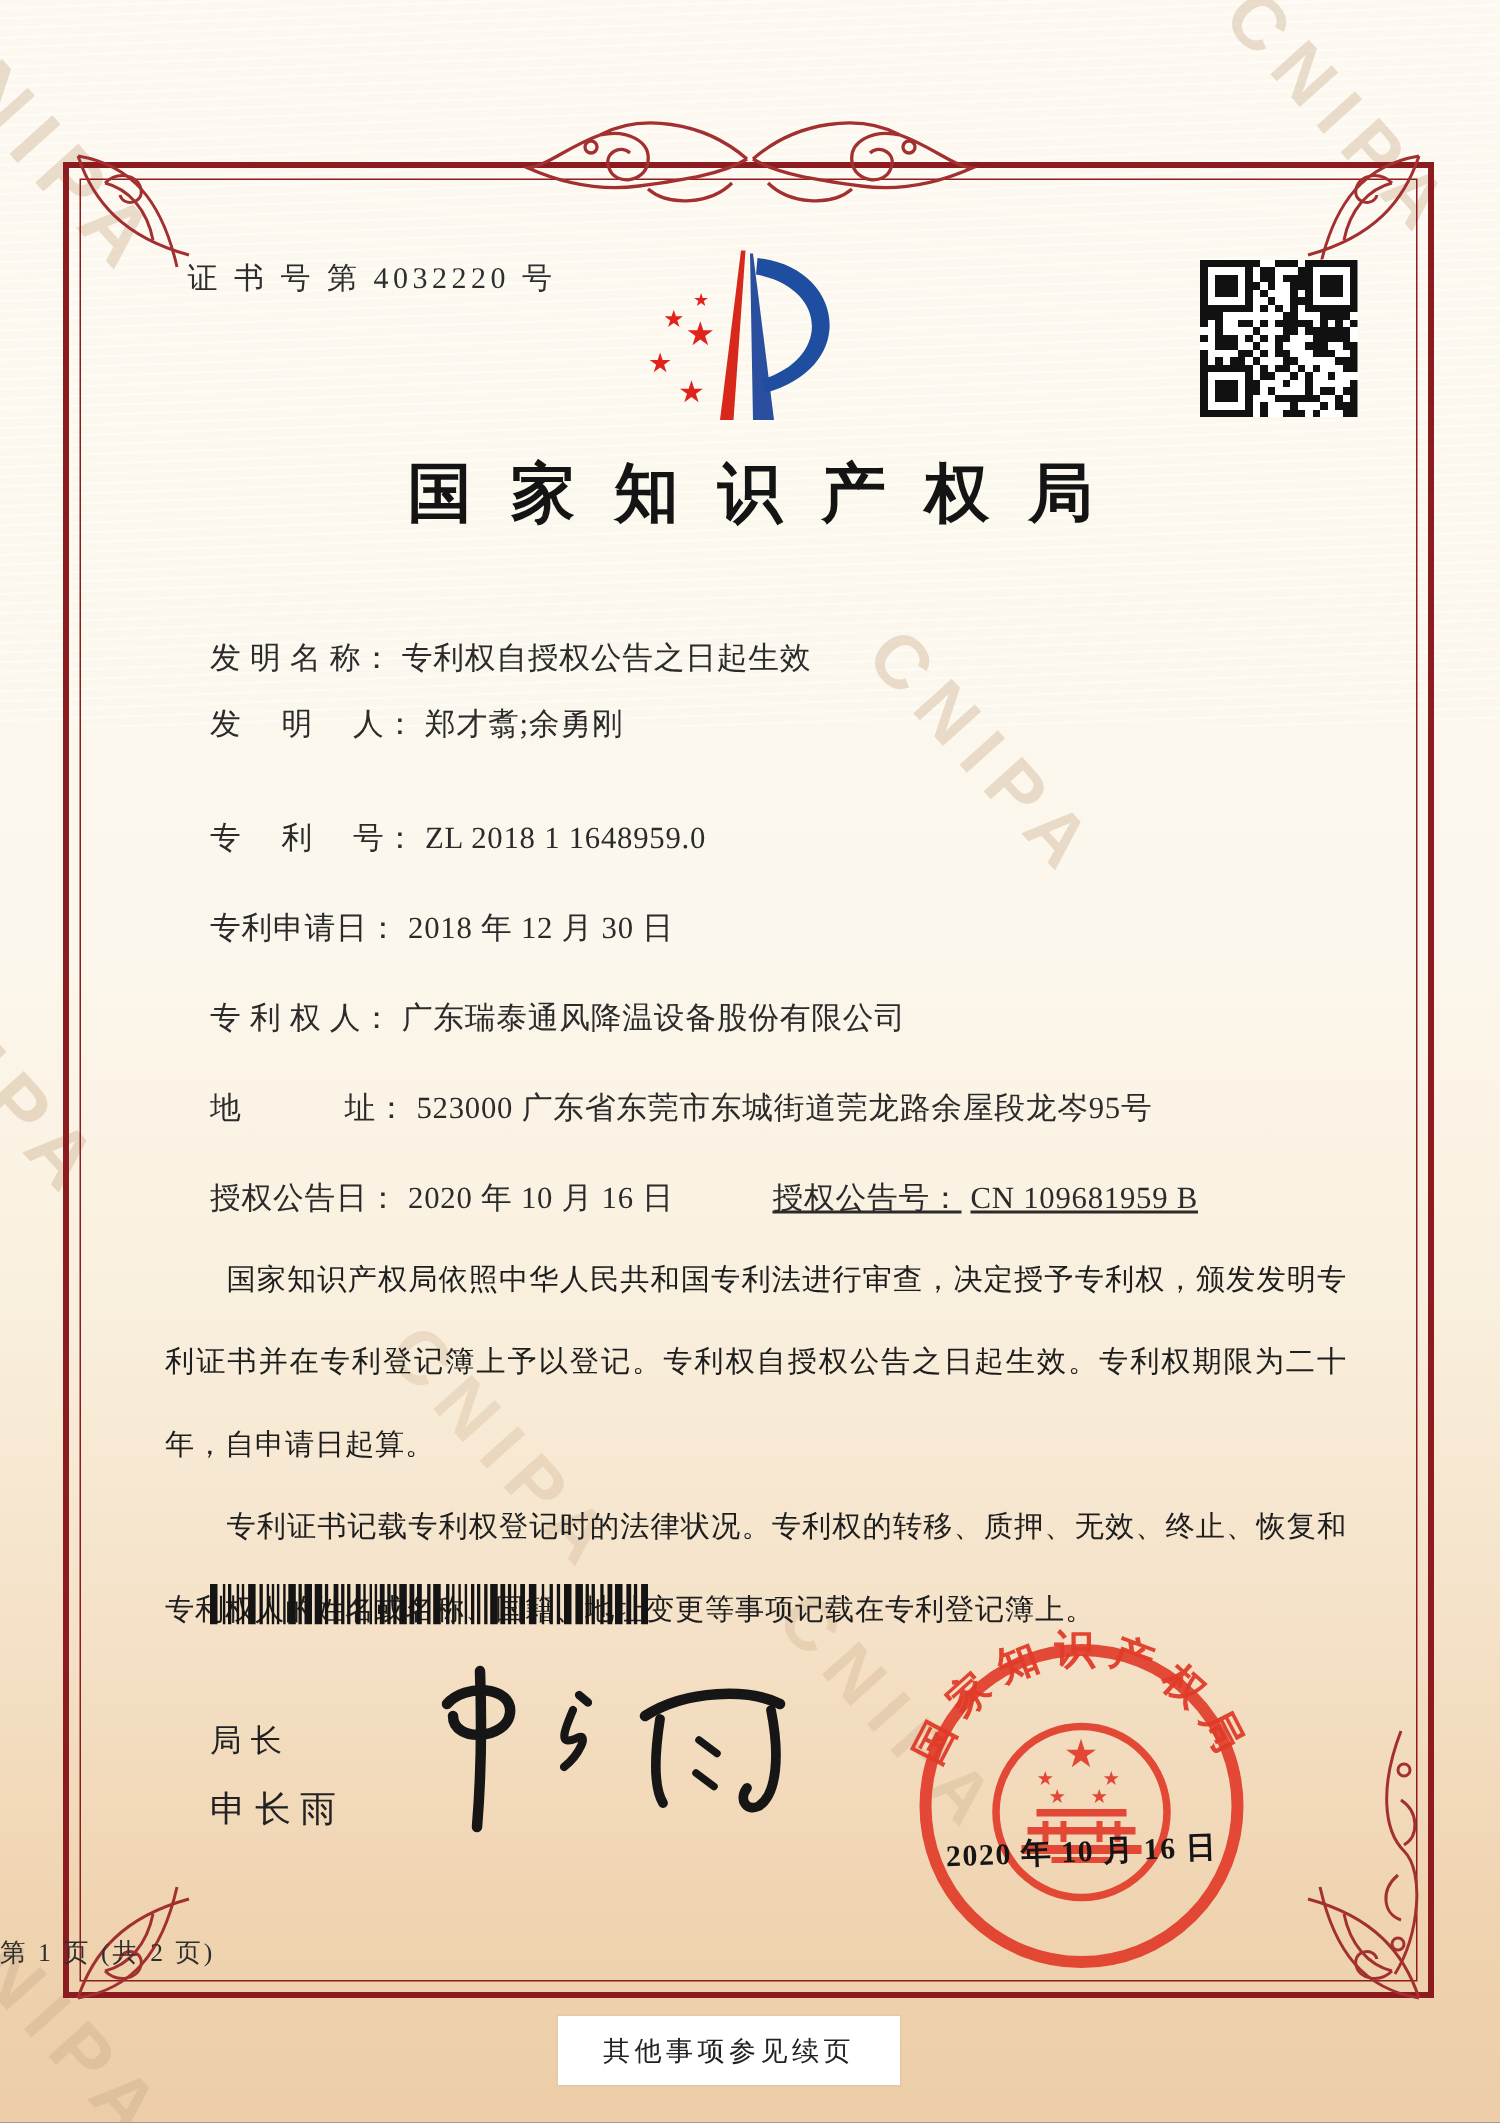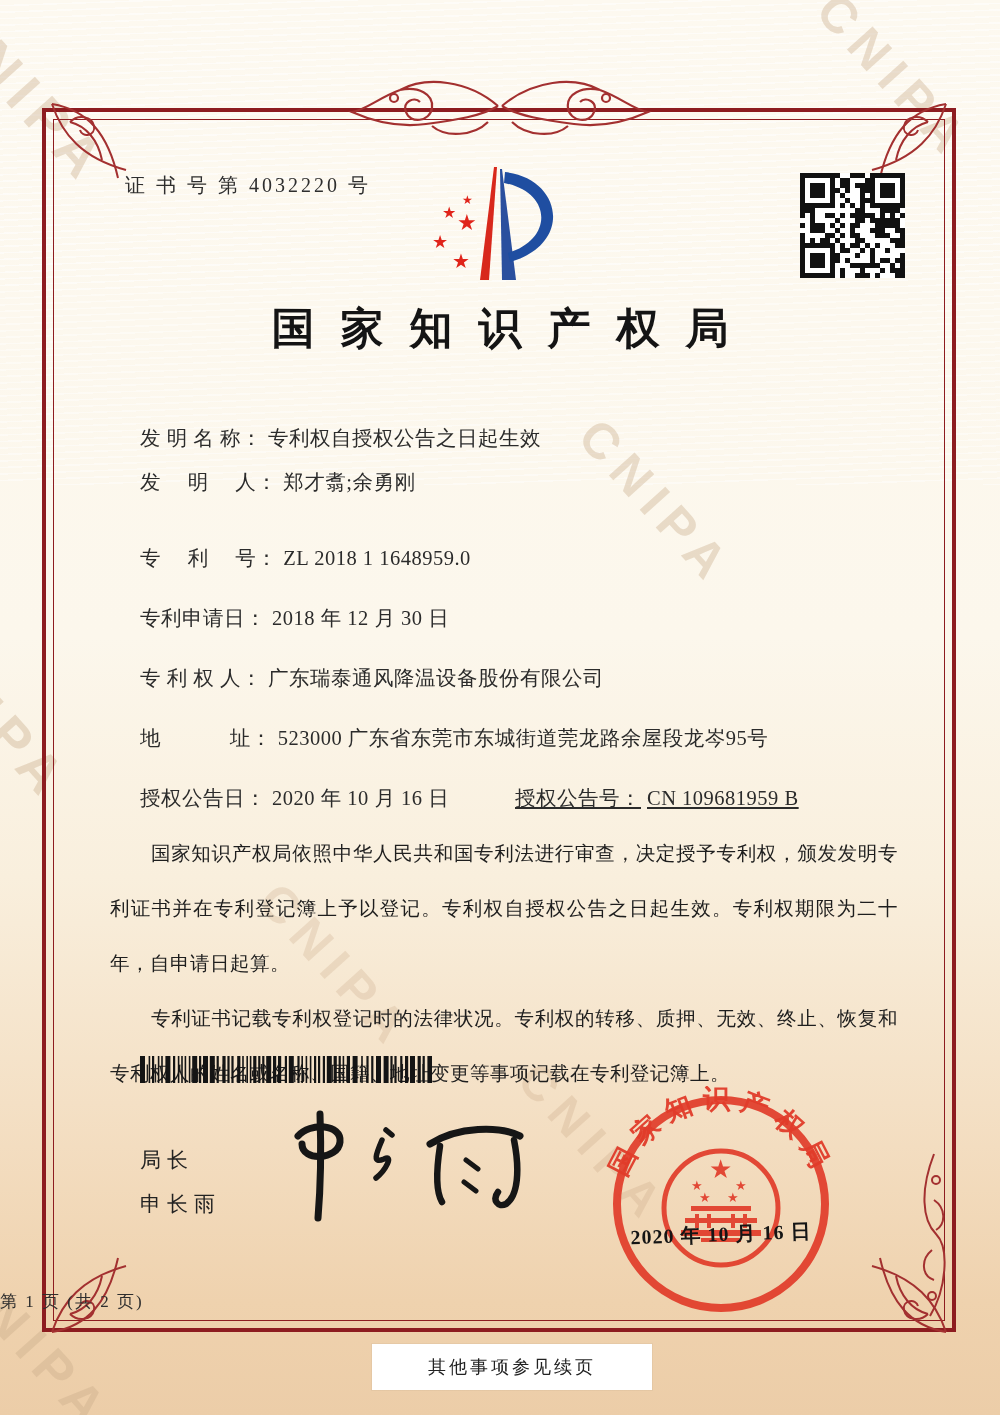--- a/index.html
+++ b/index.html
@@ -37,30 +37,30 @@
   .frow { position:absolute; left:140px; font-size:20.5px; color:#2b2b2b; letter-spacing:.5px; white-space:nowrap; }
   .frow .fval { margin-left:6px; }
 
   .body-block { position:absolute; left:110px; top:826px; width:788px; }
   .body-block p { font-size:19.5px; line-height:55px; text-align:justify; text-indent:2.1em;
     color:#1e1e1e; letter-spacing:.5px; }
 
   .barcode { position:absolute; left:140px; top:1056px; width:292px; height:27px; }
 
   .officer-title { position:absolute; left:140px; top:1146px; font-size:21px; letter-spacing:6px; color:#222; }
-  .officer-name  { position:absolute; left:140px; top:1190px; font-size:21px; letter-spacing:6px; color:#222; }
+  .officer-name  { position:absolute; left:140px; top:1190px; font-size:24px; letter-spacing:6px; color:#222; }
   .signature { position:absolute; left:258px; top:1102px; width:290px; height:128px; }
 
   .seal { position:absolute; left:603px; top:1086px; width:236px; height:236px; opacity:.95; }
   .seal-date { position:absolute; left:608px; top:1221px; width:226px; text-align:center;
     font-size:20px; letter-spacing:1px; color:#151515; transform:rotate(-2deg); font-weight:bold; }
 
   .page-footer { position:absolute; left:0; right:0; top:1290px; text-align:left;
     font-size:17px; letter-spacing:2px; color:#2e2e2e; }
-  .note-box { position:absolute; left:372px; top:1344px; width:280px; padding:11px 0;
+  .note-box { position:absolute; left:372px; top:1344px; width:228px; padding:11px 0;
     background:#ffffff; text-align:center; font-size:18px; letter-spacing:3px; color:#222;
     box-shadow:0 0 0 1px rgba(0,0,0,.03); }
 </style>
 </head>
 <body>
 
 <div class="page">
 
   <div class="waves2"></div>
   <div class="waves"></div>

